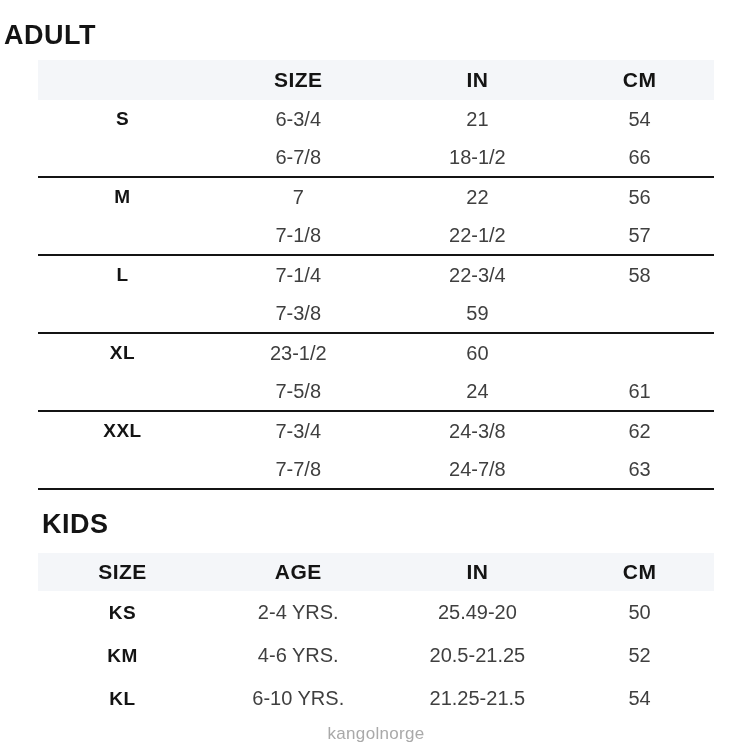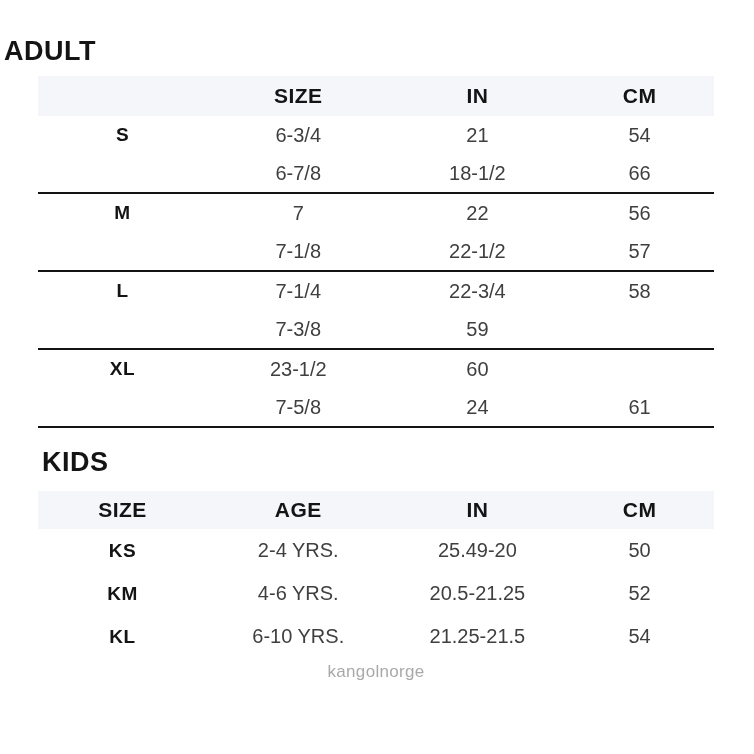--- a/index.html
+++ b/index.html
@@ -9,21 +9,21 @@
     background: #ffffff;
     width: 754px;
     height: 754px;
     overflow: hidden;
     font-family: "Liberation Sans", sans-serif;
     color: #141414;
   }
   .page {
     width: 664px;
     height: 754px;
-    padding-top: 36px;
+    padding-top: 20px;
   }
   .table-wrap {
     width: 676px;
     margin-left: 38px;
   }
   .section-title {
     font-size: 27px;
     font-weight: bold;
     letter-spacing: 0.5px;
     line-height: 30px;
@@ -150,20 +150,34 @@
         <div class="cell">60</div>
       </div>
       <div class="grid-row">
         <div class="cell lbl"></div>
         <div class="cell">7-5/8</div>
         <div class="cell">24</div>
         <div class="cell">61</div>
       </div>
     </div>
 
+    <div class="adult-group">
+      <div class="grid-row">
+        <div class="cell lbl">XXL</div>
+        <div class="cell">7-3/4</div>
+        <div class="cell">24-3/8</div>
+        <div class="cell">62</div>
+      </div>
+      <div class="grid-row">
+        <div class="cell lbl"></div>
+        <div class="cell">7-7/8</div>
+        <div class="cell">24-7/8</div>
+        <div class="cell">63</div>
+      </div>
+    </div>
 
   </div>
 
   <h2 class="section-title kids-title" style="margin-left:42px">KIDS</h2>
 
   <div class="table-wrap kids-table">
 
     <div class="grid-row thead-row">
       <div class="th">SIZE</div>
       <div class="th">AGE</div>

